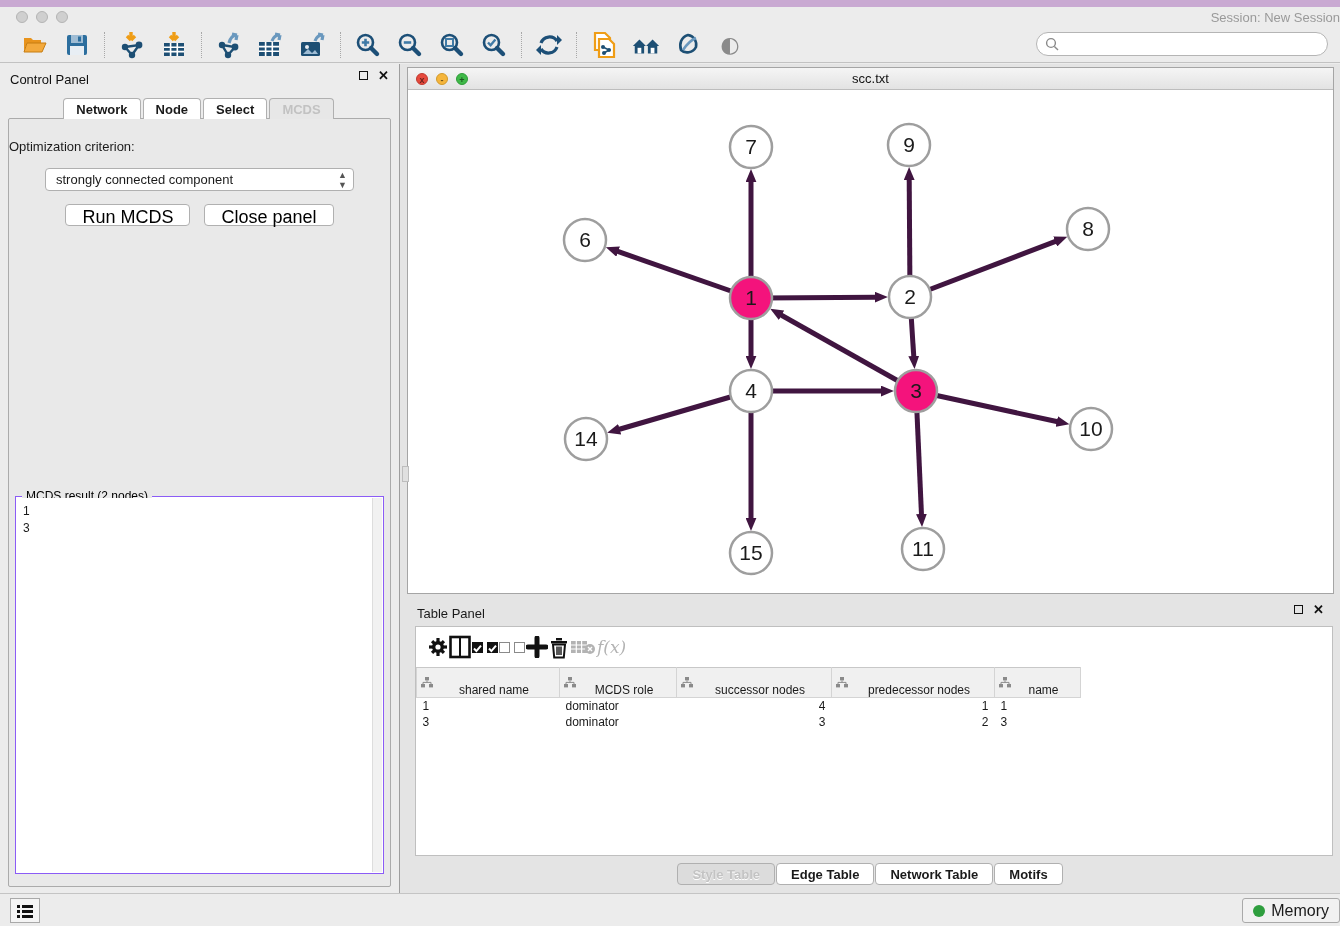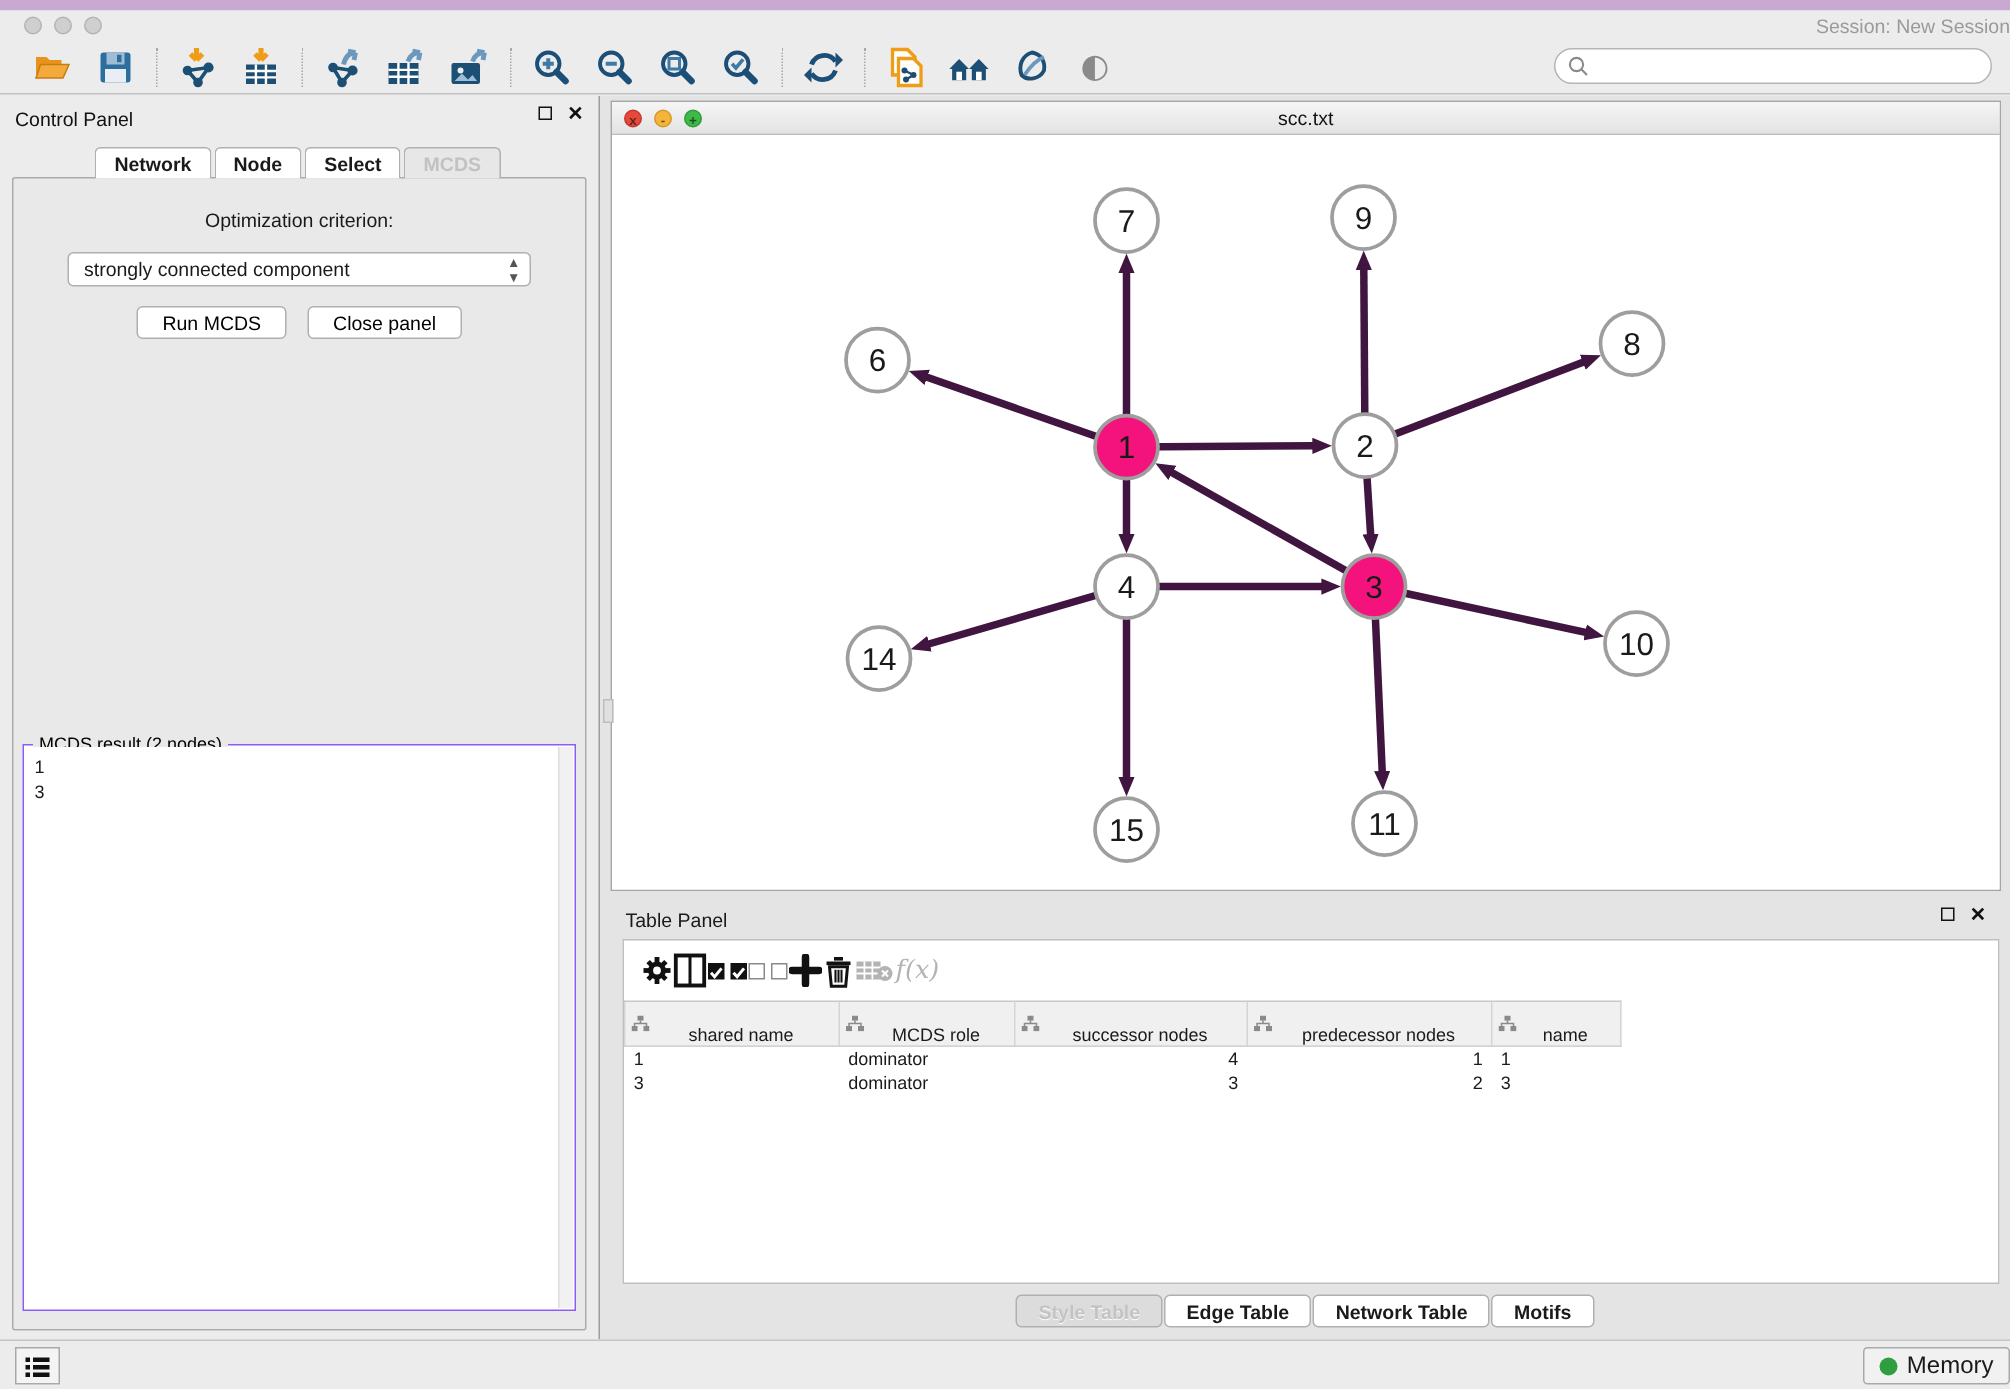--- a/index.html
+++ b/index.html
@@ -31,25 +31,25 @@
   .panel-header .ph-title { font-size:13px; color:#111; }
   .panel-icons { position:absolute; right:10px; top:7px; display:flex; gap:10px; align-items:center; }
   .float-icon { width:9px; height:9px; border:1.6px solid #111; display:inline-block; }
   .close-icon { font-size:13px; font-weight:bold; color:#111; line-height:9px; }
 
   .tabs-row { position:absolute; left:0; right:0; top:34px; display:flex; justify-content:center; z-index:3; }
   .tab { height:21px; padding:3px 12px 0 12px; background:#fff; border:1px solid #b0b0b0; border-bottom:none; border-radius:4px 4px 0 0; font-weight:700; font-size:13px; margin-right:2px; cursor:default; }
   .tab.selected { background:#e7e7e7; color:#c2c2c2; }
 
   .cp-box { position:absolute; left:8px; right:8px; top:54px; bottom:6px; border:1px solid #ababab; background:#e9e9e9; border-radius:2px; }
-  .opt-label { text-align:center; margin-top:20px; font-size:13px; }
+  .opt-label { text-align:left; margin-top:20px; font-size:13px; }
   .select-wrap { position:relative; margin:14px 36px 0 36px; height:23px; background:#fff; border:1px solid #b0b0b0; border-radius:4px; display:flex; align-items:center; padding-left:10px; font-size:13px; }
   .select-stepper { position:absolute; right:6px; top:1px; font-size:9px; color:#555; line-height:10px; text-align:center; }
   .btn-row { display:flex; justify-content:center; gap:14px; margin-top:13px; }
-  .push-btn { height:22px; padding:2px 16px; background:#fff; border:1px solid #b0b0b0; border-radius:4px; font-size:13px; font-family:"Liberation Sans",sans-serif; }
+  .push-btn { height:22px; padding:2px 16px; background:#fff; border:1px solid #b0b0b0; border-radius:4px; font-size:18px; font-family:"Liberation Sans",sans-serif; }
 
   .result-fieldset { position:absolute; left:6px; right:6px; top:377px; bottom:12px; border:1px solid #8b5cf6; background:#fff; }
   .result-legend { position:absolute; left:6px; top:-8px; background:#e9e9e9; padding:0 4px; font-size:12px; color:#000; }
   .result-body { position:absolute; inset:1px 11px 1px 1px; background:#fff; padding:5px 0 0 6px; font-size:12px; line-height:17px; }
   .result-scroll { position:absolute; top:1px; bottom:1px; right:1px; width:10px; background:#f1f1f1; border-left:1px solid #ddd; }
 
   
   .net-window { position:absolute; left:407px; top:3px; width:927px; height:527px; background:#fff; border:1px solid #a5a5a5; }
   .net-titlebar { position:relative; height:22px; background:linear-gradient(#f5f5f5,#e3e3e3); border-bottom:1px solid #bdbdbd; }
   .net-lights { position:absolute; left:8px; top:5px; display:flex; gap:8px; }

